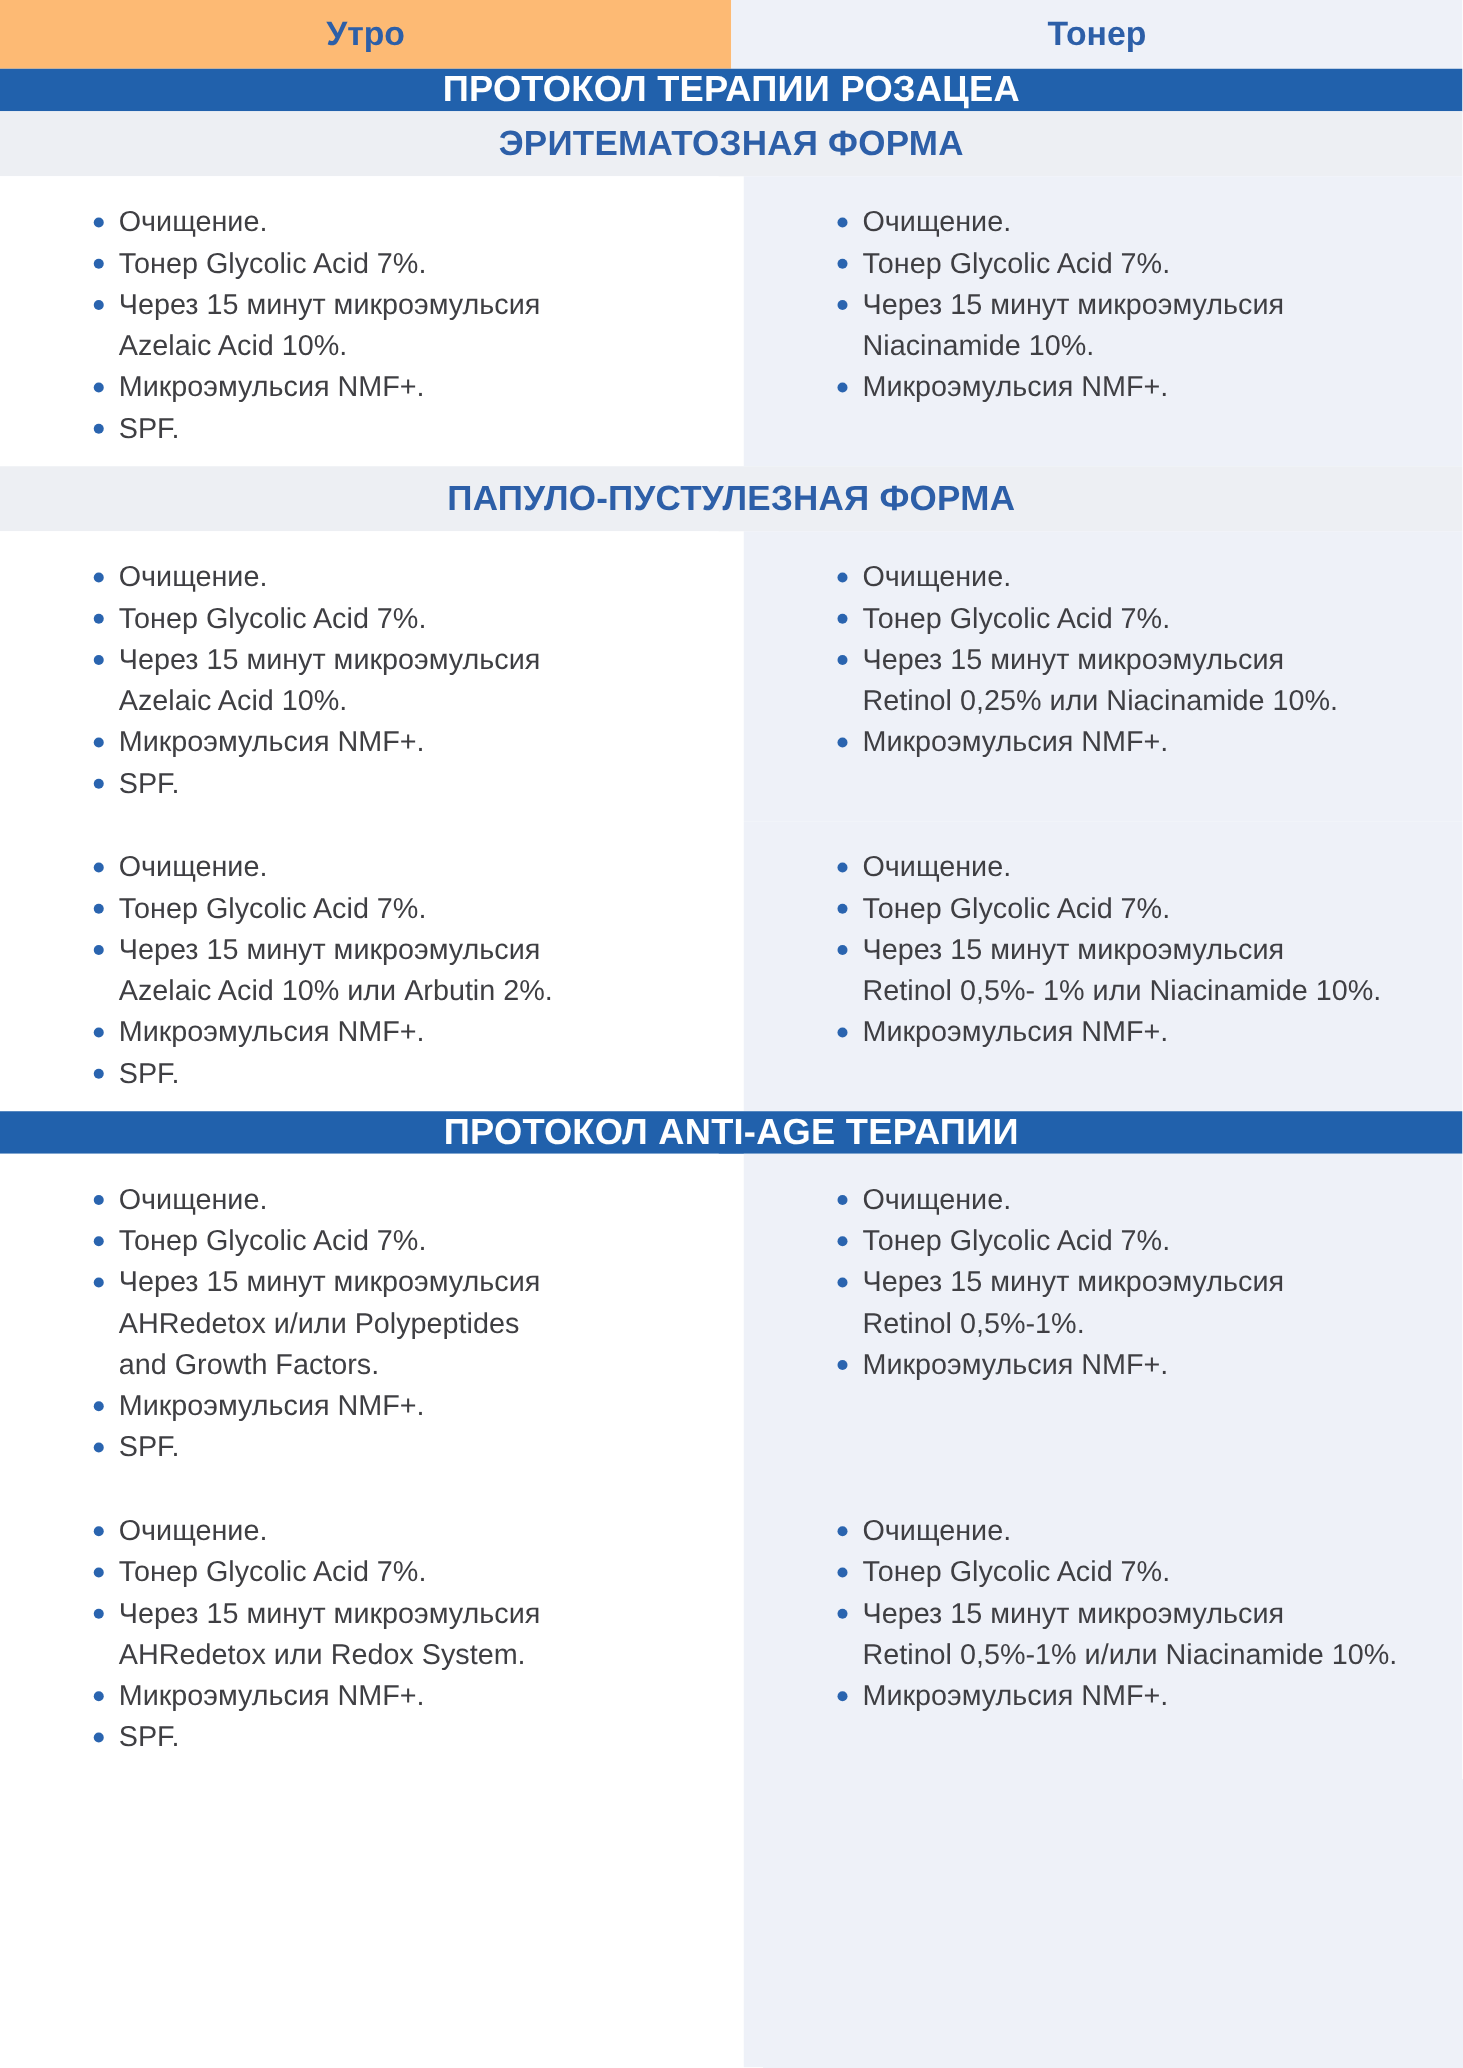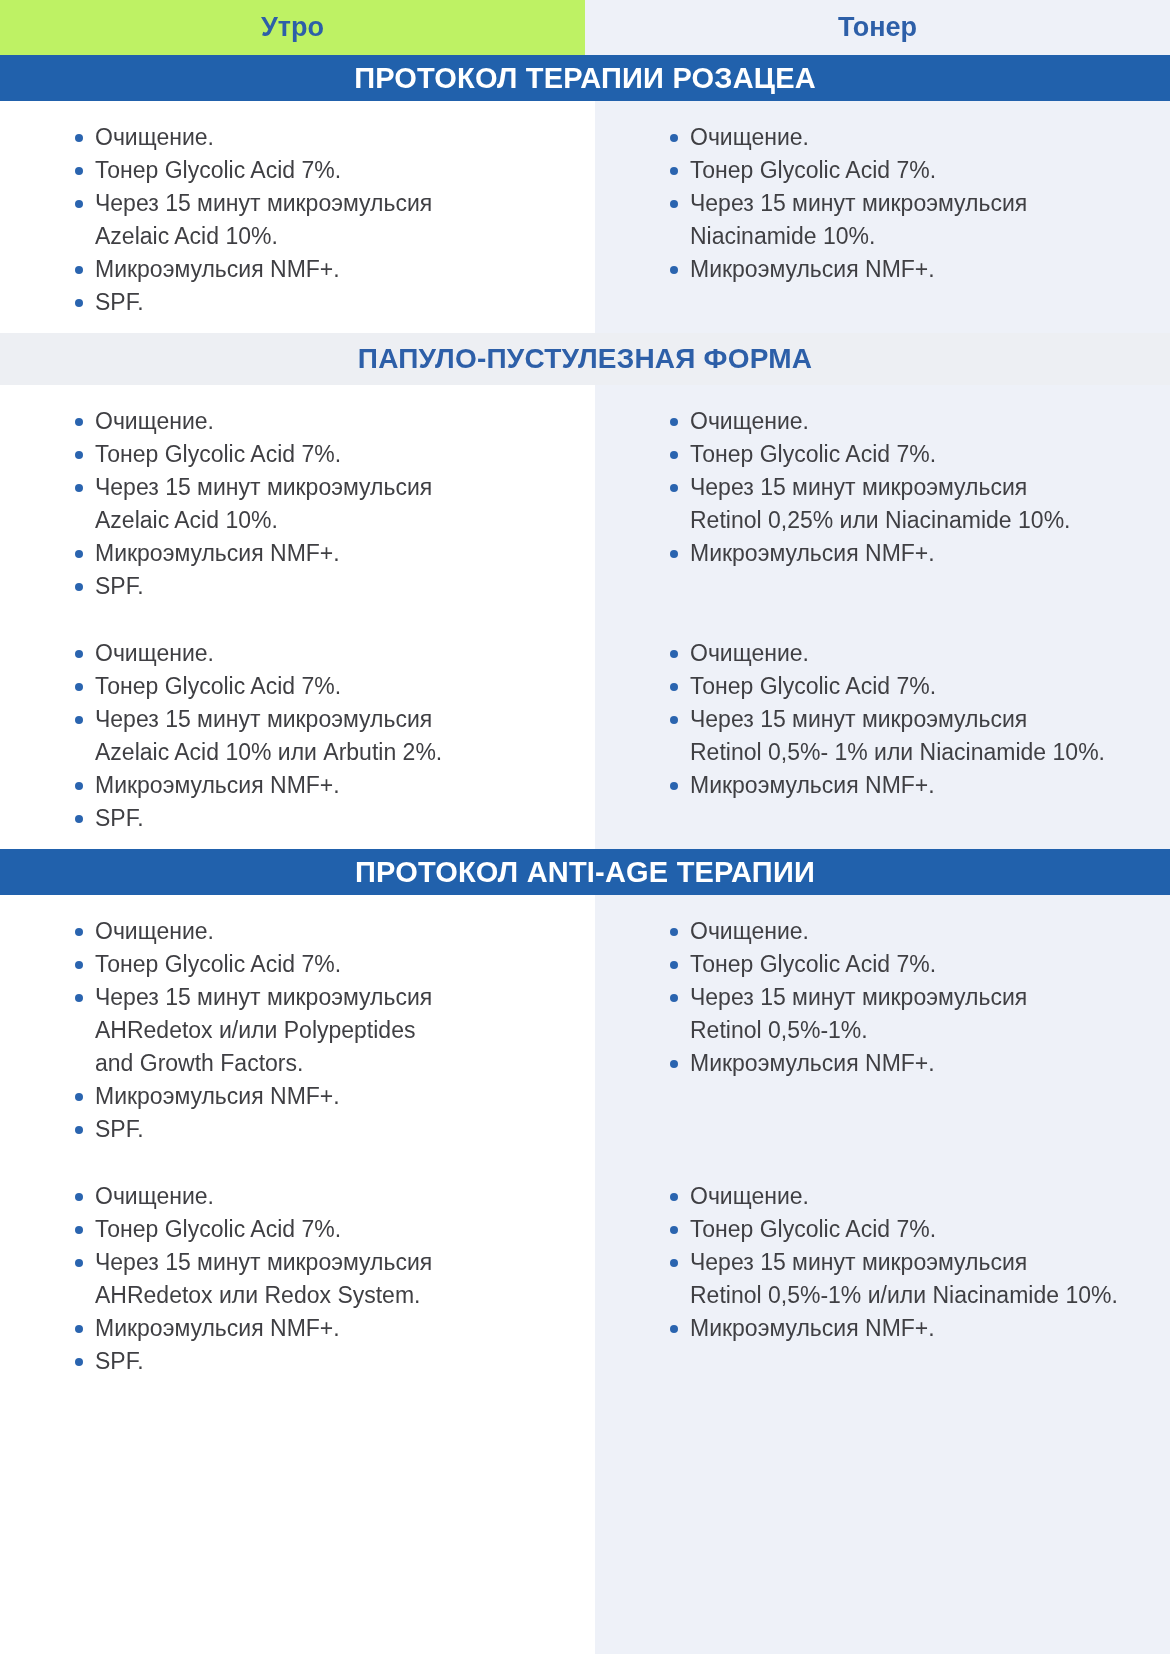--- a/index.html
+++ b/index.html
@@ -28,24 +28,24 @@
   }
   .header-cell{
     width:50%;
     display:flex;
     align-items:center;
     justify-content:center;
     font-size:27px;
     font-weight:bold;
     color:var(--heading-blue);
   }
-  .header-cell.morning{background:#bef264;}
+  .header-cell.morning{background:#fdba74;}
   .header-cell.evening{background:var(--evening-bg);}
   .banner{
-    height:46px;
+    height:34px;
     flex:0 0 auto;
     background:var(--banner-bg);
     color:var(--banner-text);
     display:flex;
     align-items:center;
     justify-content:center;
     font-size:29px;
     font-weight:bold;
     letter-spacing:0.2px;
   }
@@ -95,20 +95,21 @@
 </head>
 <body>
 
 <div class="header-row">
   <div class="header-cell morning">Утро</div>
   <div class="header-cell evening">Тонер</div>
 </div>
 
 <div id="sections-root" style="display: flex; flex-direction: column; flex: 1 1 auto;">
     <div class="banner">ПРОТОКОЛ ТЕРАПИИ РОЗАЦЕА</div>
+    <div class="subheader">ЭРИТЕМАТОЗНАЯ ФОРМА</div>
     <div class="list-row">
       <div class="cell morning">
         <div class="blist">
           <div class="item">
             <span class="dot"></span>
             <span class="item-text">Очищение.</span>
           </div>
           <div class="item">
             <span class="dot"></span>
             <span class="item-text">Тонер Glycolic Acid 7%.</span>

